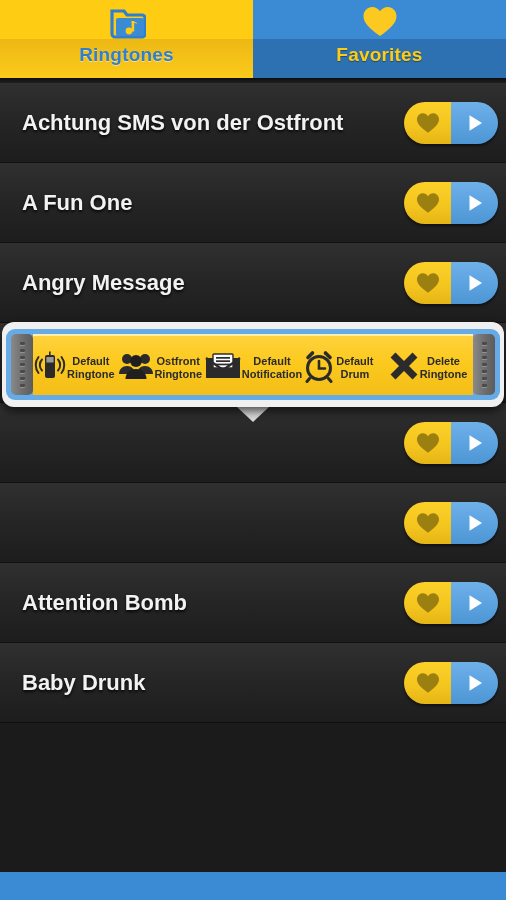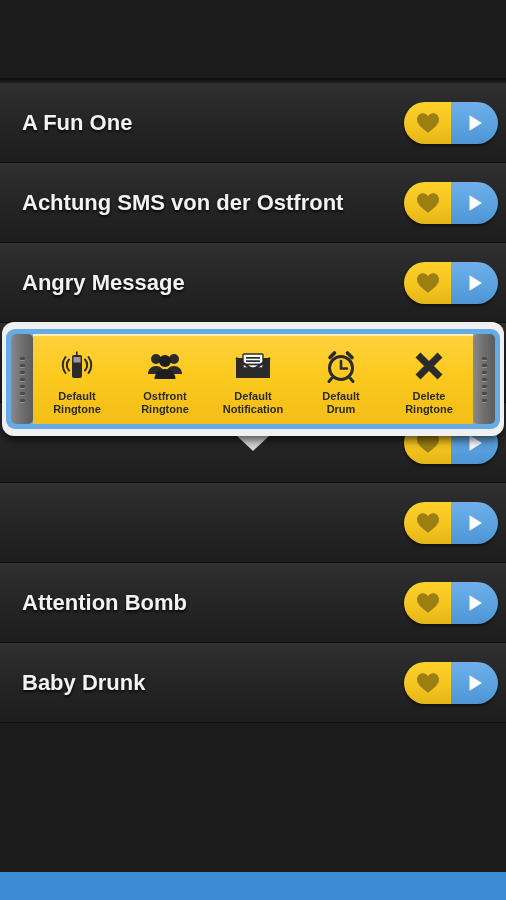--- a/index.html
+++ b/index.html
@@ -49,56 +49,78 @@
                 box-shadow:0 4px 10px rgba(0,0,0,.65); }
   .popup-blue{ width:100%; background:#66aae6; border-radius:9px; padding:5px; display:flex; }
   .grip{ width:22px; border-radius:5px;
          background:linear-gradient(to right,#8a8a8a,#6f6f6f 50%,#5c5c5c);
          display:flex; flex-direction:column; align-items:center; justify-content:center; gap:4px;
          cursor:grab; }
   .grip i{ display:block; width:5px; height:3px; border-radius:1px; background:#4a4a4a;
            box-shadow:0 1px 0 rgba(255,255,255,.25); }
   .popup-panel{ flex:1; background:linear-gradient(to bottom,#ffd23c 0%,#fcc91e 45%,#f3be18 100%);
                 border-top:2px solid #fff0b0; display:flex; }
-  .pitem{ flex:1; display:flex; flex-direction:column; align-items:center; justify-content:flex-start;
+  .pitem{ flex:1; display:flex; flex-direction:row; align-items:center; justify-content:flex-start;
           padding:9px 0 8px; cursor:pointer; }
   .pitem-icon{ height:42px; display:flex; align-items:center; justify-content:center; }
   .pitem-label{ margin-top:3px; font-size:11px; font-weight:bold; color:#2b2b2b;
                 line-height:13px; text-align:center; }
   .pointer{ width:0; height:0; margin:0 auto; border-left:16px solid transparent;
             border-right:16px solid transparent; border-top:15px solid #d9d9d9; }
 
   
   .footer{ position:absolute; left:0; bottom:0; width:506px; height:28px; background:#3a8ad4; }
 </style>
 </head>
 <body>
 
 <div id="app">
 
+  <div class="tabbar">
+    <div class="tab tab-ringtones">
+      <span class="tab-icon">
+        <svg width="38" height="34" viewBox="0 0 38 34">
+          <path d="M4 6h12l3 4h15a3 3 0 0 1 3 3v16a3 3 0 0 1-3 3H7a3 3 0 0 1-3-3z" fill="none" stroke="#2f7fd0" stroke-width="3.2"></path>
+          <path d="M10 13h24a2 2 0 0 1 2 2v14a2 2 0 0 1-2 2H10a2 2 0 0 1-2-2V15a2 2 0 0 1 2-2z" fill="#3a8ad4"></path>
+          <circle cx="21" cy="26" r="3.4" fill="#ffcc14"></circle>
+          <rect x="23.6" y="16" width="2.6" height="10.5" fill="#ffcc14"></rect>
+          <path d="M23.6 16c3 .4 5 1.4 6 2.8-1.6-.6-3.6-.9-6-1z" fill="#ffcc14"></path>
+        </svg>
+      </span>
+      <span class="tab-label lbl-ring">Ringtones</span>
+    </div>
+    <div class="tab tab-favorites">
+      <span class="tab-icon">
+        <svg width="36" height="33" viewBox="0 0 36 33">
+          <path d="M18 31C7 23 1.5 17.5 1.5 11.2 1.5 6 5.4 2 10.3 2 13.4 2 16.2 3.6 18 6.3 19.8 3.6 22.6 2 25.7 2 30.6 2 34.5 6 34.5 11.2 34.5 17.5 29 23 18 31z" fill="#fbc91f"></path>
+        </svg>
+      </span>
+      <span class="tab-label lbl-fav">Favorites</span>
+    </div>
+  </div>
   <div class="tabshadow"></div>
 
   <div class="list" id="list">
       <div class="row">
+        <span class="row-title">Achtung SMS von der Ostfront</span>
+        <span class="pill">
+          <span class="pill-fav">
+            <svg width="24" height="22" viewBox="0 0 36 33">
+              <path d="M18 31C7 23 1.5 17.5 1.5 11.2 1.5 6 5.4 2 10.3 2 13.4 2 16.2 3.6 18 6.3 19.8 3.6 22.6 2 25.7 2 30.6 2 34.5 6 34.5 11.2 34.5 17.5 29 23 18 31z" fill="#9b8011"></path>
+            </svg>
+          </span>
+          <span class="pill-play">
+            <svg width="22" height="22" viewBox="0 0 22 22">
+              <path d="M5.5 3.2 18 11 5.5 18.8z" fill="#ffffff"></path>
+            </svg>
+          </span>
+        </span>
+      </div>
+      <div class="row">
         <span class="row-title">A Fun One</span>
-        <span class="pill">
-          <span class="pill-fav">
-            <svg width="24" height="22" viewBox="0 0 36 33">
-              <path d="M18 31C7 23 1.5 17.5 1.5 11.2 1.5 6 5.4 2 10.3 2 13.4 2 16.2 3.6 18 6.3 19.8 3.6 22.6 2 25.7 2 30.6 2 34.5 6 34.5 11.2 34.5 17.5 29 23 18 31z" fill="#9b8011"></path>
-            </svg>
-          </span>
-          <span class="pill-play">
-            <svg width="22" height="22" viewBox="0 0 22 22">
-              <path d="M5.5 3.2 18 11 5.5 18.8z" fill="#ffffff"></path>
-            </svg>
-          </span>
-        </span>
-      </div>
-      <div class="row">
-        <span class="row-title">Achtung SMS von der Ostfront</span>
         <span class="pill">
           <span class="pill-fav">
             <svg width="24" height="22" viewBox="0 0 36 33">
               <path d="M18 31C7 23 1.5 17.5 1.5 11.2 1.5 6 5.4 2 10.3 2 13.4 2 16.2 3.6 18 6.3 19.8 3.6 22.6 2 25.7 2 30.6 2 34.5 6 34.5 11.2 34.5 17.5 29 23 18 31z" fill="#9b8011"></path>
             </svg>
           </span>
           <span class="pill-play">
             <svg width="22" height="22" viewBox="0 0 22 22">
               <path d="M5.5 3.2 18 11 5.5 18.8z" fill="#ffffff"></path>
             </svg>

